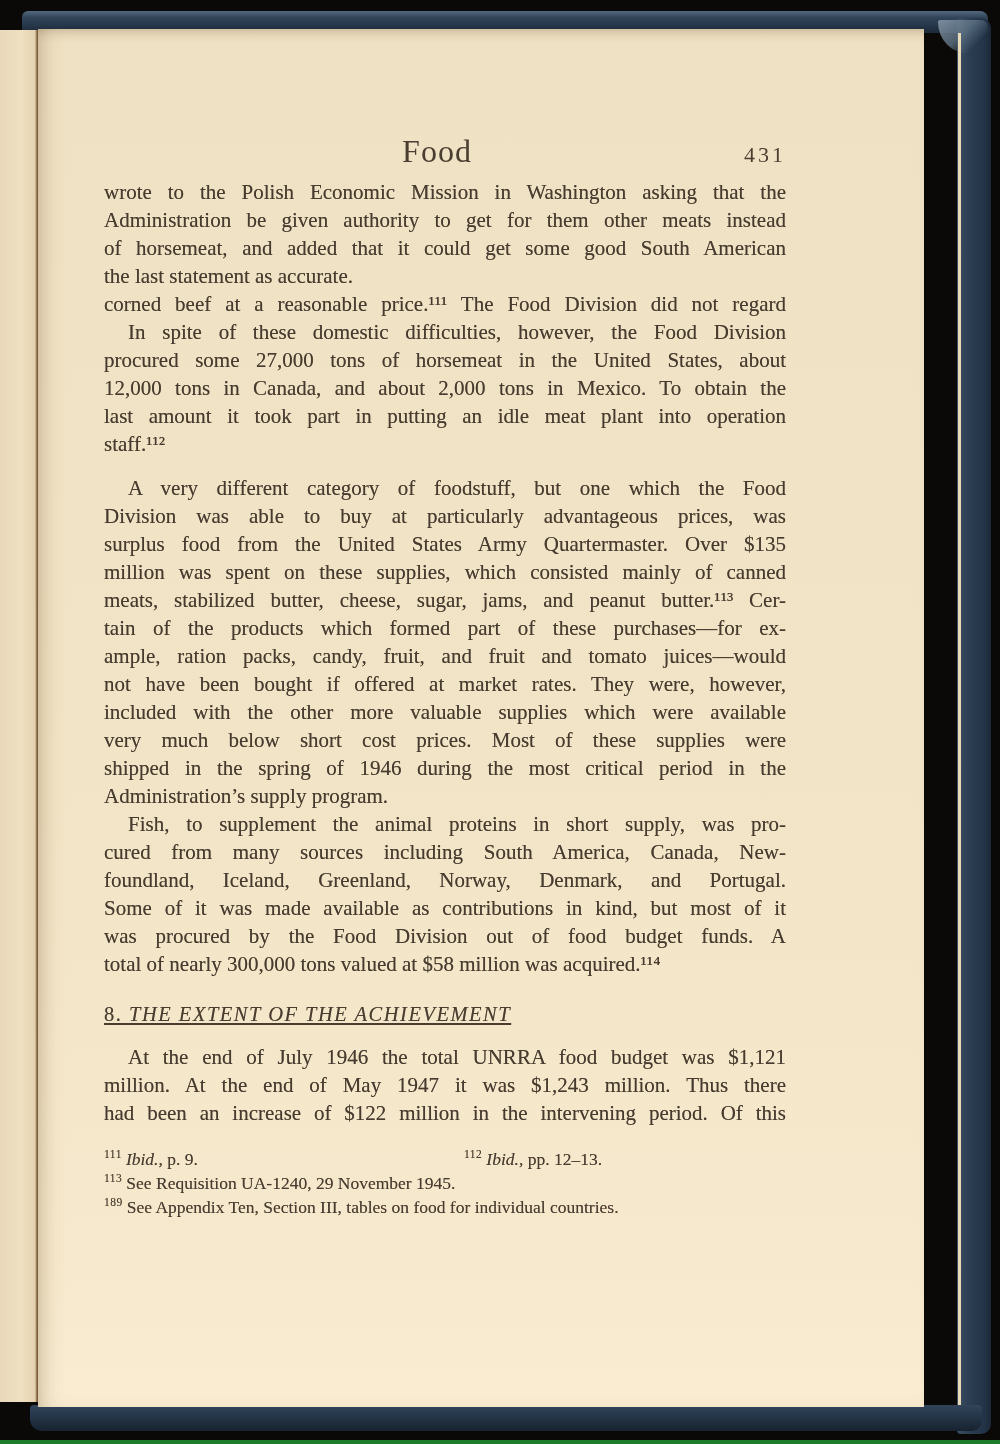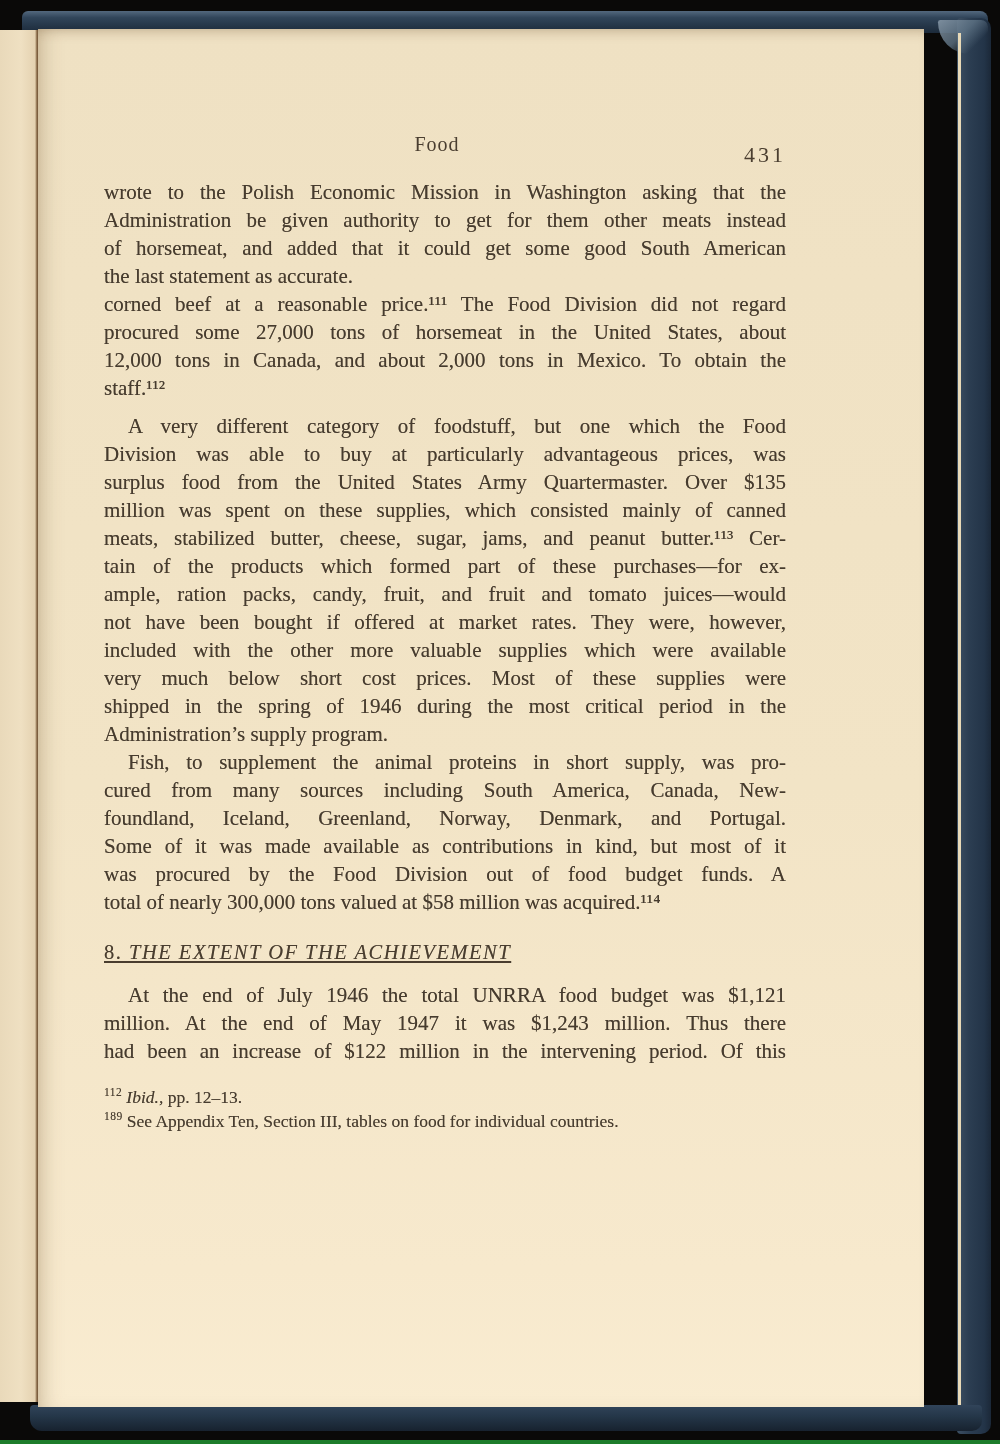--- a/index.html
+++ b/index.html
@@ -51,29 +51,29 @@
     background:#1d7d2b;
   }
   
   .text-col{
     position:absolute;left:66px;top:104px;width:682px;
     color:#463b2e;
   }
   .page-header{position:relative;height:40px;}
   .running-title{
     position:absolute;left:0;right:16px;top:0;text-align:center;
-    font-size:20px;letter-spacing:1px;color:#4a3e30;
+    font-size:32px;letter-spacing:1px;color:#4a3e30;
   }
   .page-number{
     position:absolute;right:0;top:9px;
     font-size:22px;letter-spacing:3px;color:#4a3e30;
   }
   .body-text{margin-top:5px;font-size:21px;line-height:28px;}
   .para{margin:0;}
-  .para.sp{margin-top:10px;}
+  .para.sp{margin-top:16px;}
   .line{
     white-space:nowrap;text-align:justify;text-align-last:justify;text-justify:inter-word;
     text-shadow:0 0 .5px rgba(70,59,46,.55);
     font-family:Liberation Serif, serif;
   }
   .line.last{text-align-last:left;}
   .line.indent{text-indent:24px;}
   .section-heading{
     margin:22px 0 15px 0;text-align:left;
     font-size:20.5px;letter-spacing:1.5px;color:#493d2f;
@@ -113,22 +113,24 @@
 
     <div class="body-text" id="body-text">
         <div class="para">
           <div class="line">wrote to the Polish Economic Mission in Washington asking that the</div>
           <div class="line">Administration be given authority to get for them other meats instead</div>
           <div class="line">of horsemeat, and added that it could get some good South American</div>
           <div class="line last">the last statement as accurate.</div>
           <div class="line">corned beef at a reasonable price.¹¹¹ The Food Division did not regard</div>
         </div>
         <div class="para">
+          <div class="line indent">In spite of these domestic difficulties, however, the Food Division</div>
           <div class="line">procured some 27,000 tons of horsemeat in the United States, about</div>
           <div class="line">12,000 tons in Canada, and about 2,000 tons in Mexico. To obtain the</div>
+          <div class="line">last amount it took part in putting an idle meat plant into operation</div>
           <div class="line last">staff.¹¹²</div>
         </div>
         <div class="para sp">
           <div class="line indent">A very different category of foodstuff, but one which the Food</div>
           <div class="line">Division was able to buy at particularly advantageous prices, was</div>
           <div class="line">surplus food from the United States Army Quartermaster. Over $135</div>
           <div class="line">million was spent on these supplies, which consisted mainly of canned</div>
           <div class="line">meats, stabilized butter, cheese, sugar, jams, and peanut butter.¹¹³ Cer-</div>
           <div class="line">tain of the products which formed part of these purchases—for ex-</div>
           <div class="line">ample, ration packs, candy, fruit, and fruit and tomato juices—would</div>
@@ -149,23 +151,29 @@
         <div class="section-heading"><span class="sec-num">8. </span><span class="sec-title">THE EXTENT OF THE ACHIEVEMENT</span></div>
         <div class="para">
           <div class="line indent">At the end of July 1946 the total UNRRA food budget was $1,121</div>
           <div class="line">million. At the end of May 1947 it was $1,243 million. Thus there</div>
           <div class="line">had been an increase of $122 million in the intervening period. Of this</div>
         </div>
       </div>
 
     <div class="footnotes">
       <div class="fn-row">
+        <div class="fn-cell-1">
+          <span class="fn-marker">111</span><span class="fn-italic">Ibid.,</span><span> p. 9.</span>
+        </div>
         <div>
           <span class="fn-marker">112</span><span class="fn-italic">Ibid.,</span><span> pp. 12–13.</span>
         </div>
+      </div>
+      <div>
+        <span class="fn-marker">113</span><span>See Requisition UA-1240, 29 November 1945.</span>
       </div>
       <div>
         <span class="fn-marker">189</span><span>See Appendix Ten, Section III, tables on food for individual countries.</span>
       </div>
     </div>
 
   </div>
 </div>
 
 <div class="green-strip"></div>

